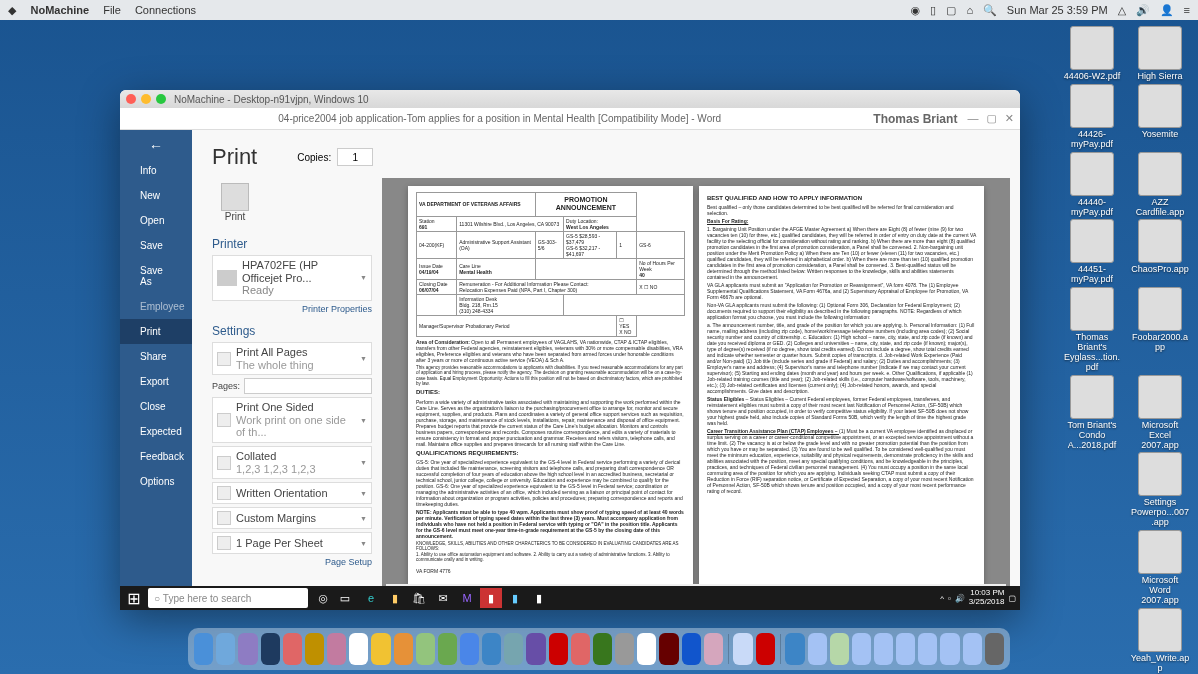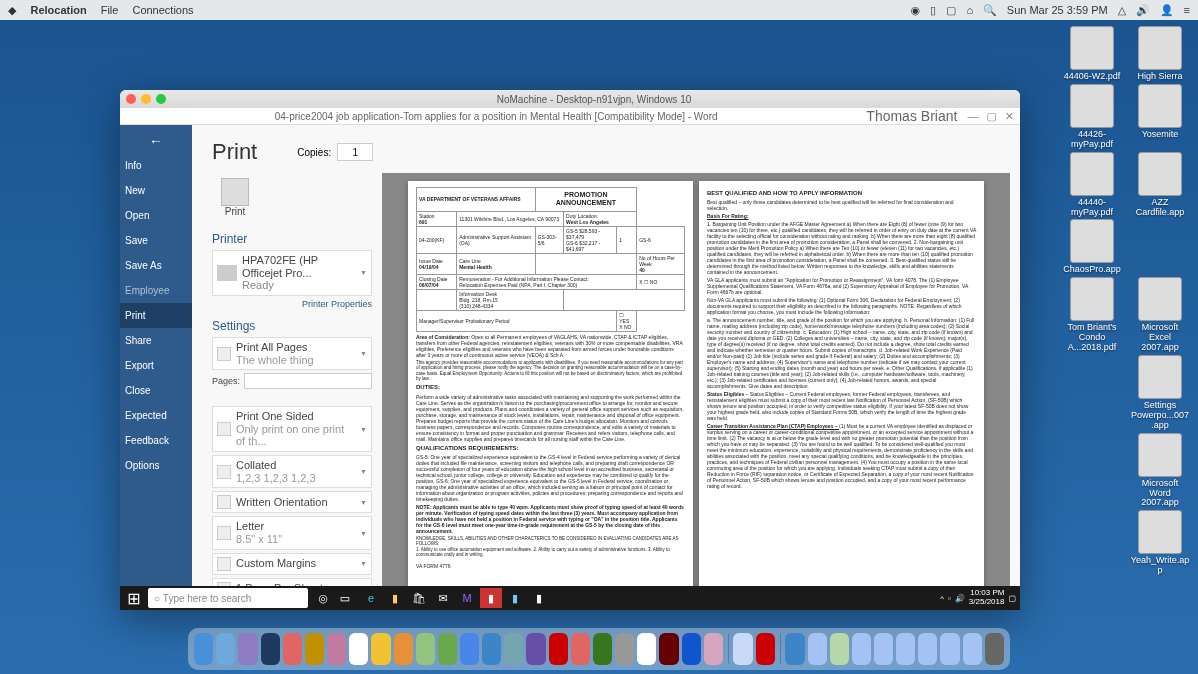--- a/index.html
+++ b/index.html
@@ -22,27 +22,27 @@
 .nm-window { position: absolute; left: 120px; top: 90px; width: 900px; height: 520px; background: #fff; border-radius: 6px 6px 0 0; box-shadow: 0 10px 40px rgba(0,0,0,0.4); overflow: hidden; }
 .nm-title { height: 18px; background: linear-gradient(#e8e8e8,#d8d8d8); display: flex; align-items: center; padding: 0 6px; font-size: 10px; color: #555; }
 .traffic { display: flex; gap: 5px; margin-right: 8px; }
 .traffic span { width: 10px; height: 10px; border-radius: 50%; }
 .tr { background: #ff5f57; } .ty { background: #febc2e; } .tg { background: #28c840; }
 
 
 .word-window { position: absolute; top: 18px; left: 0; right: 0; bottom: 0; background: #f0f0f0; display: flex; flex-direction: column; }
 .word-titlebar { height: 22px; background: #fff; display: flex; align-items: center; font-size: 10px; color: #666; padding: 0 6px; border-bottom: 1px solid #ddd; }
 .word-titlebar .center { flex: 1; text-align: center; }
-.word-titlebar .user { font-size: 14px; }
+.word-titlebar .user { font-size: 12px; font-weight: bold; }
 .word-controls { display: flex; gap: 8px; margin-left: 10px; font-size: 11px; color: #888; }
 
 .word-body { flex: 1; display: flex; }
 .word-sidebar { width: 72px; background: #2e5b8c; color: #fff; font-size: 10px; }
 .word-sidebar .back { height: 28px; display: flex; align-items: center; justify-content: center; font-size: 14px; cursor: pointer; }
-.ws-item { padding: 7px 5px; cursor: pointer; }
+.ws-item { padding: 7px 20px; cursor: pointer; }
 .ws-item.active { background: #1e3f66; }
 .ws-item.muted { opacity: 0.6; }
 
 .word-content { flex: 1; background: #f8f8f8; display: flex; flex-direction: column; }
 .print-header { padding: 14px 20px 8px; display: flex; align-items: center; gap: 40px; }
 .print-header h1 { font-size: 22px; font-weight: 300; color: #333; }
 .copies { display: flex; align-items: center; gap: 6px; font-size: 10px; }
 .copies input { width: 36px; height: 18px; font-size: 10px; border: 1px solid #ccc; text-align: center; }
 
 .print-body { flex: 1; display: flex; gap: 10px; padding: 0 10px 6px 20px; overflow: hidden; }
@@ -85,21 +85,21 @@
 .dock { position: absolute; bottom: 4px; left: 188px; right: 188px; height: 42px; background: rgba(255,255,255,0.35); border-radius: 10px; display: flex; align-items: center; justify-content: center; gap: 3px; padding: 0 6px; backdrop-filter: blur(10px); }
 .dock-icon { width: 32px; height: 32px; border-radius: 6px; cursor: pointer; }
 .dock-sep { width: 1px; height: 30px; background: rgba(0,0,0,0.2); margin: 0 2px; }
 </style>
 </head>
 <body>
 
 <div class="mac-menubar">
   <div class="left">
     <span>◆</span>
-    <b>Relocation</b>
+    <b>NoMachine</b>
     <span>File</span>
     <span>Connections</span>
   </div>
   <div class="right">
     <span>◉</span>
     <span>▯</span>
     <span>▢</span>
     <span>⌂</span>
     <span>🔍</span>
     <span>Sun Mar 25  3:59 PM</span>
@@ -137,21 +137,35 @@
         <div class="label">44440-myPay.pdf</div>
       </div>
       <div class="desktop-icon">
         <div class="thumb"></div>
         <div class="label">AZZ Cardfile.app</div>
       </div>
     </div>
     <div class="icon-row">
       <div class="desktop-icon">
         <div class="thumb"></div>
+        <div class="label">44451-myPay.pdf</div>
+      </div>
+      <div class="desktop-icon">
+        <div class="thumb"></div>
         <div class="label">ChaosPro.app</div>
+      </div>
+    </div>
+    <div class="icon-row">
+      <div class="desktop-icon">
+        <div class="thumb"></div>
+        <div class="label">Thomas Briant's Eyglass...tion.pdf</div>
+      </div>
+      <div class="desktop-icon">
+        <div class="thumb"></div>
+        <div class="label">Foobar2000.app</div>
       </div>
     </div>
     <div class="icon-row">
       <div class="desktop-icon">
         <div class="thumb"></div>
         <div class="label">Tom Briant's Condo A...2018.pdf</div>
       </div>
       <div class="desktop-icon">
         <div class="thumb"></div>
         <div class="label">Microsoft Excel 2007.app</div>
@@ -186,21 +200,21 @@
     </div>
   </div>
 
 <div class="nm-window">
   <div class="nm-title">
     <div class="traffic">
       <span class="tr"></span>
       <span class="ty"></span>
       <span class="tg"></span>
     </div>
-    <span style="flex:1;text-align:center">NoMachine - Desktop-n91vjpn, Windows 10</span>
+    <span style="flex:1;">NoMachine - Desktop-n91vjpn, Windows 10</span>
   </div>
 
   <div class="word-window">
     <div class="word-titlebar">
       <span class="center">04-price2004 job application-Tom applies for a position in Mental Health [Compatibility Mode] - Word</span>
       <span class="user">Thomas Briant</span>
       <div class="word-controls">
         <span>—</span>
         <span>▢</span>
         <span>✕</span>
@@ -260,52 +274,44 @@
               <h3>Settings</h3>
               <div id="settings-list">
                   <div class="sel">
                     <div class="sico"></div>
                     <div class="stxt">
                       <div>Print All Pages</div>
                       <div style="color:#999">The whole thing</div>
                     </div>
                     <span class="car">▼</span>
                   </div>
-                  <div class="pages-row" style="margin-bottom: 17px;">
+                  <div class="pages-row" style="margin-bottom: 3px;">
                     <span>Pages:</span>
                     <input style="">
                   </div>
                   <div class="sel">
                     <div class="sico"></div>
                     <div class="stxt">
                       <div>Print One Sided</div>
-                      <div style="color:#999">Only print on one print of th...</div>
+                      <div style="color:#999">Work print on one side of th...</div>
                     </div>
                     <span class="car">▼</span>
                   </div>
                   <div class="sel">
                     <div class="sico"></div>
                     <div class="stxt">
                       <div>Collated</div>
                       <div style="color:#999">1,2,3   1,2,3   1,2,3</div>
                     </div>
                     <span class="car">▼</span>
                   </div>
                   <div class="sel">
                     <div class="sico"></div>
                     <div class="stxt">
                       <div>Written Orientation</div>
-                    </div>
-                    <span class="car">▼</span>
-                  </div>
-                  <div class="sel">
-                    <div class="sico"></div>
-                    <div class="stxt">
-                      <div>Letter</div>
-                      <div style="color:#999">8.5" x 11"</div>
                     </div>
                     <span class="car">▼</span>
                   </div>
                   <div class="sel">
                     <div class="sico"></div>
                     <div class="stxt">
                       <div>Custom Margins</div>
                     </div>
                     <span class="car">▼</span>
                   </div>

